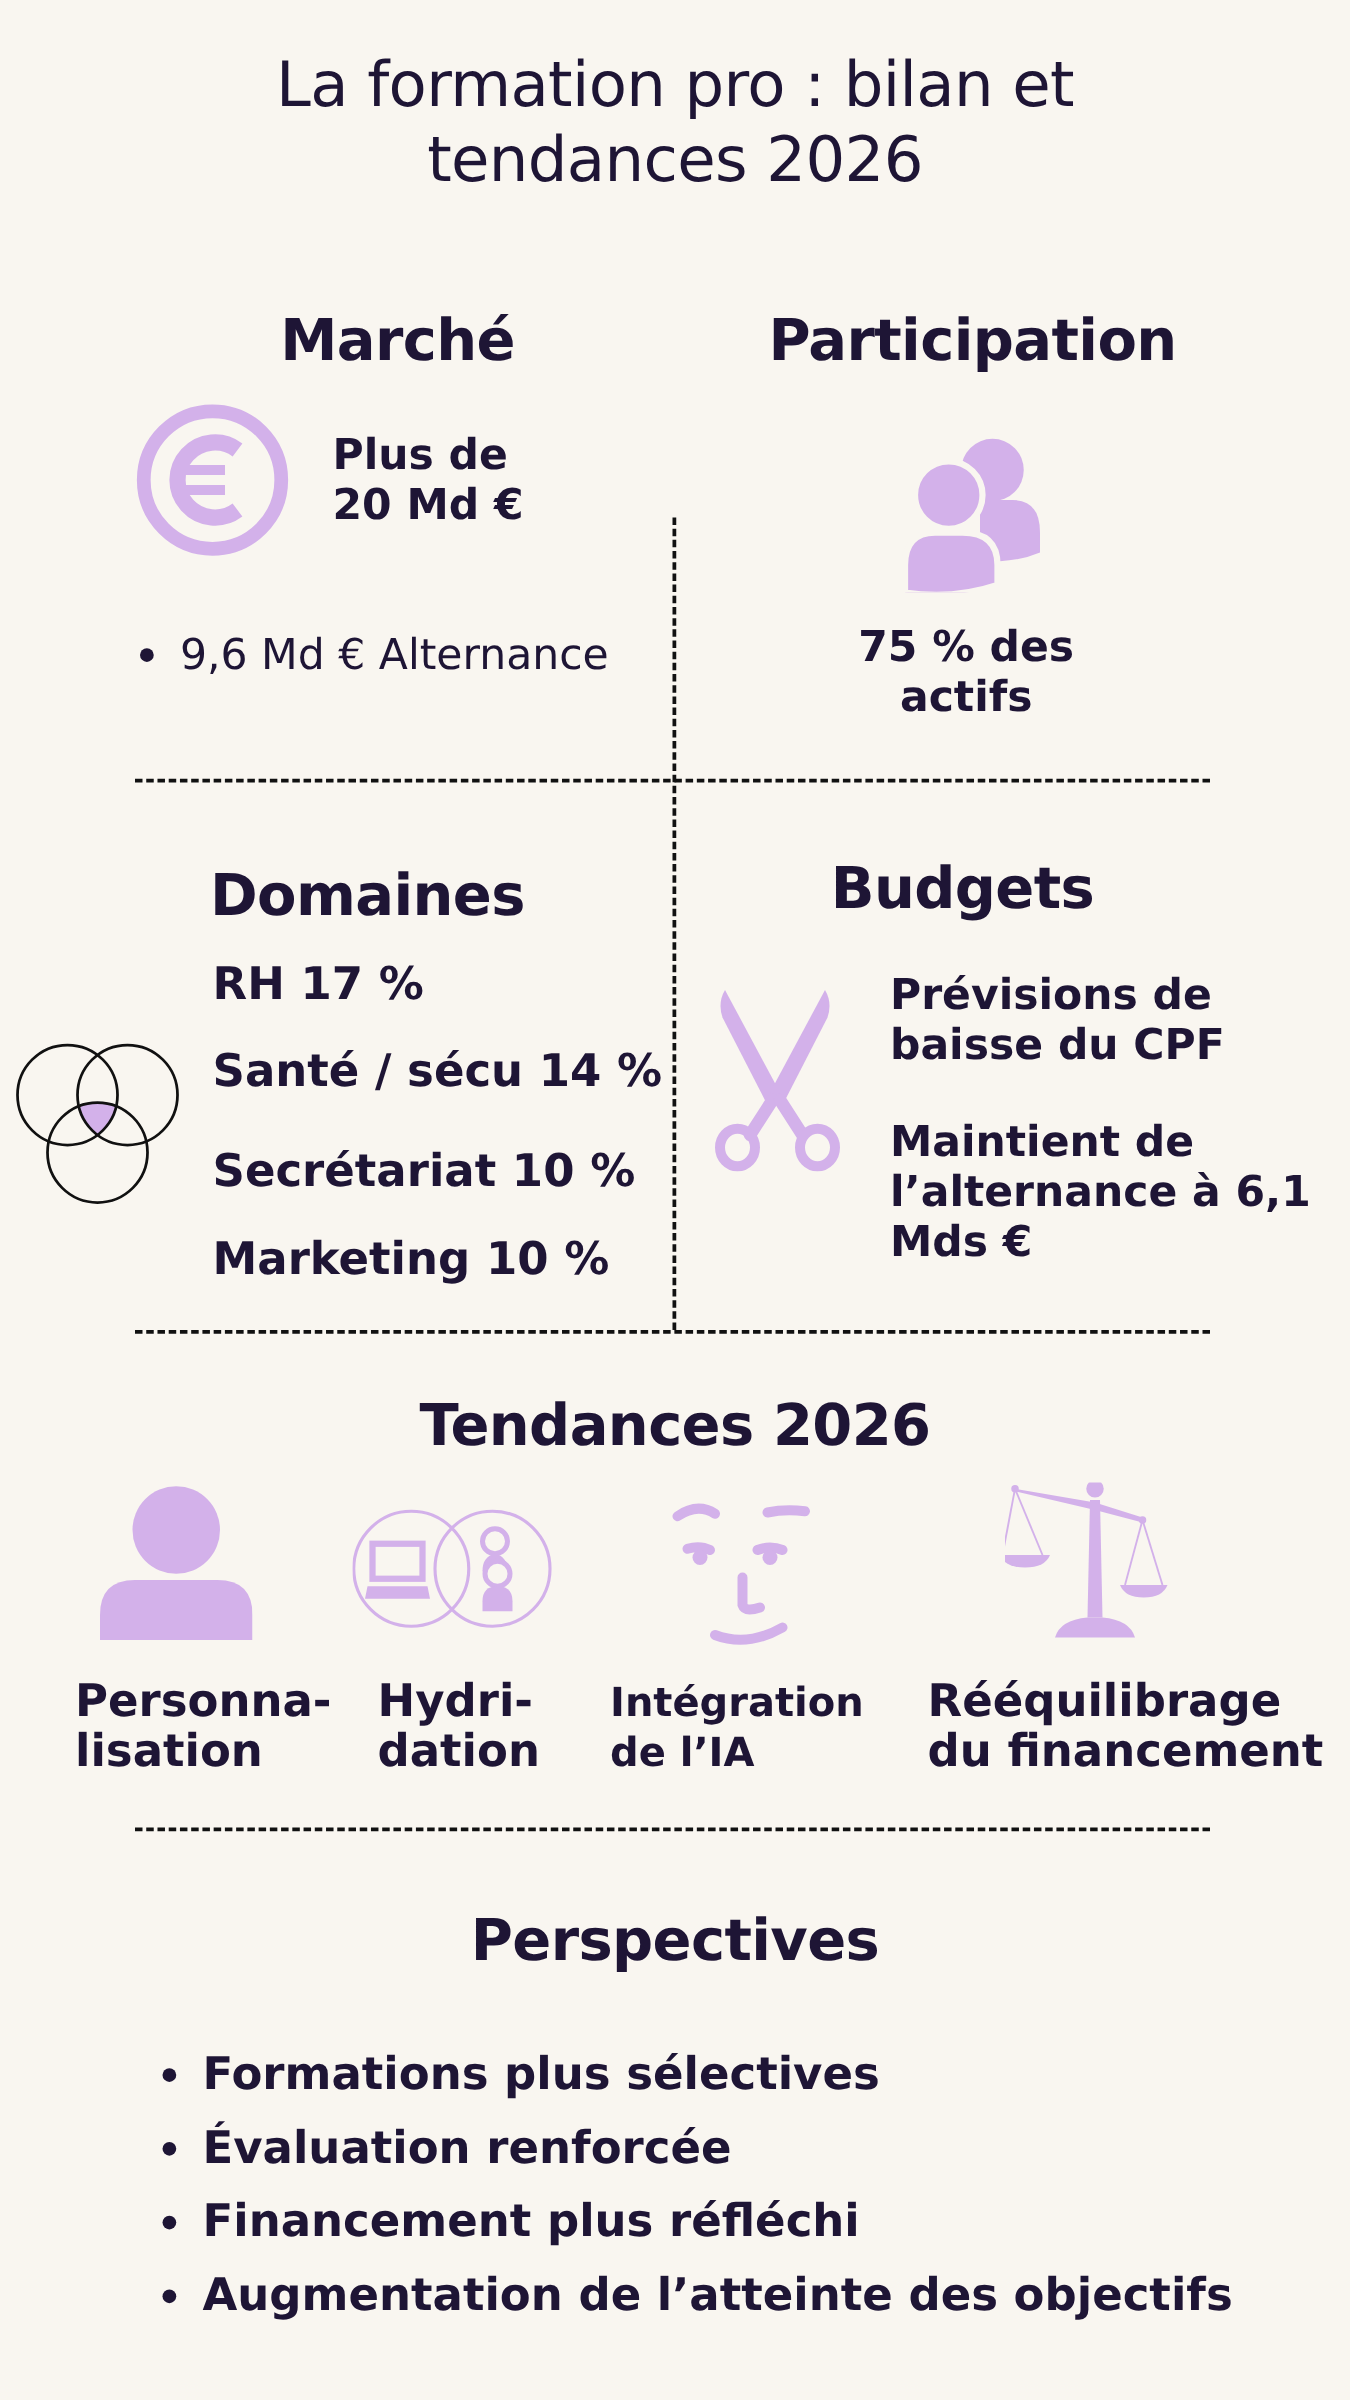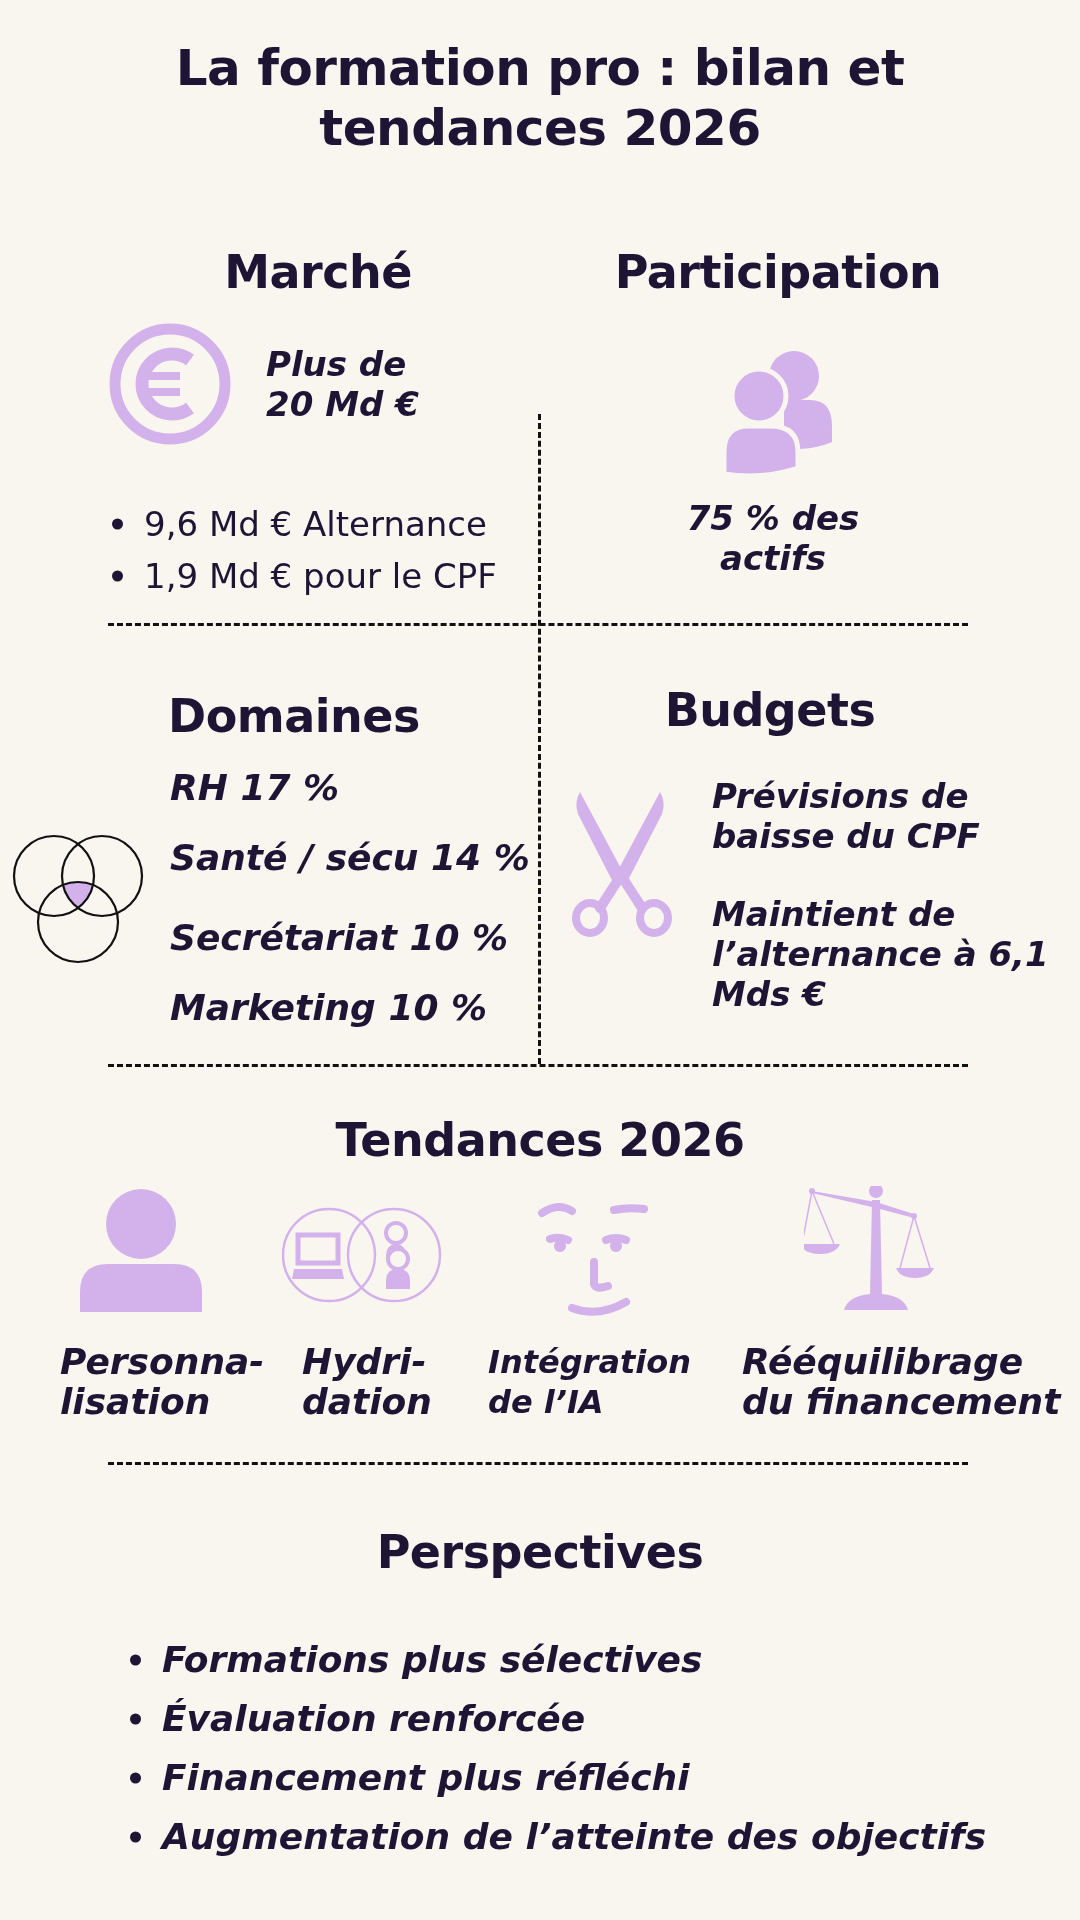--- a/index.html
+++ b/index.html
@@ -8,31 +8,31 @@
     background: #f9f6f0;
     color: #1e1535;
     font-family: "DejaVu Sans", sans-serif;
     position: relative;
   }
   .abs { position: absolute; }
   .title {
     left: 0; width: 1080px; top: 38px;
     text-align: center;
     font-family: "DejaVu Sans", sans-serif;
-    font-weight: bold; font-size: 50px; line-height: 60px;
+    font-weight: normal; font-size: 50px; line-height: 60px;
     letter-spacing: -0.5px;
   }
   .h2 {
     font-family: "DejaVu Sans", sans-serif;
     font-weight: bold; font-size: 46px; line-height: 56px;
     text-align: center; letter-spacing: -0.5px;
   }
   .body-bold {
     font-family: "DejaVu Sans", sans-serif;
-    font-weight: bold; font-size: 34px; line-height: 40px; font-style: italic;
+    font-weight: bold; font-size: 34px; line-height: 40px;
   }
   .body-reg {
     font-family: "DejaVu Sans", sans-serif;
     font-size: 34px; line-height: 52px;
   }
   .hdash { height: 0; border-top: 3px dashed #111; }
   .vdash { width: 0; border-left: 3px dashed #111; }
   ul.bul { list-style: none; margin: 16px; padding: 0; }
   ul.bul li { position: relative; padding-left: 36px; }
   ul.bul li::before {
@@ -61,21 +61,20 @@
   </svg>
 </div>
 
 <div class="abs body-bold" style="left:266px; top:344px;">
   <div>Plus de</div>
   <div>20 Md €</div>
 </div>
 
 <ul class="abs bul body-reg" style="left:92px; top:482px; font-size:34px;">
   <li>9,6 Md € Alternance</li>
-  <li>1,9 Md € pour le CPF</li>
 </ul>
 
 <div class="abs h2" style="left:560px; width:436px; top:244px;">Participation</div>
 
 <div class="abs" style="left:722px; top:348px; width:112px; height:126px;">
   <svg width="112" height="126" viewBox="0 0 112 126">
 
     <circle cx="72" cy="28" r="25" fill="#d3b1ea"></circle>
     <path d="M62 52 L88 52 Q110 52 110 78 L110 94 Q96 100 78 101 L62 101 Z" fill="#d3b1ea"></path>
 

